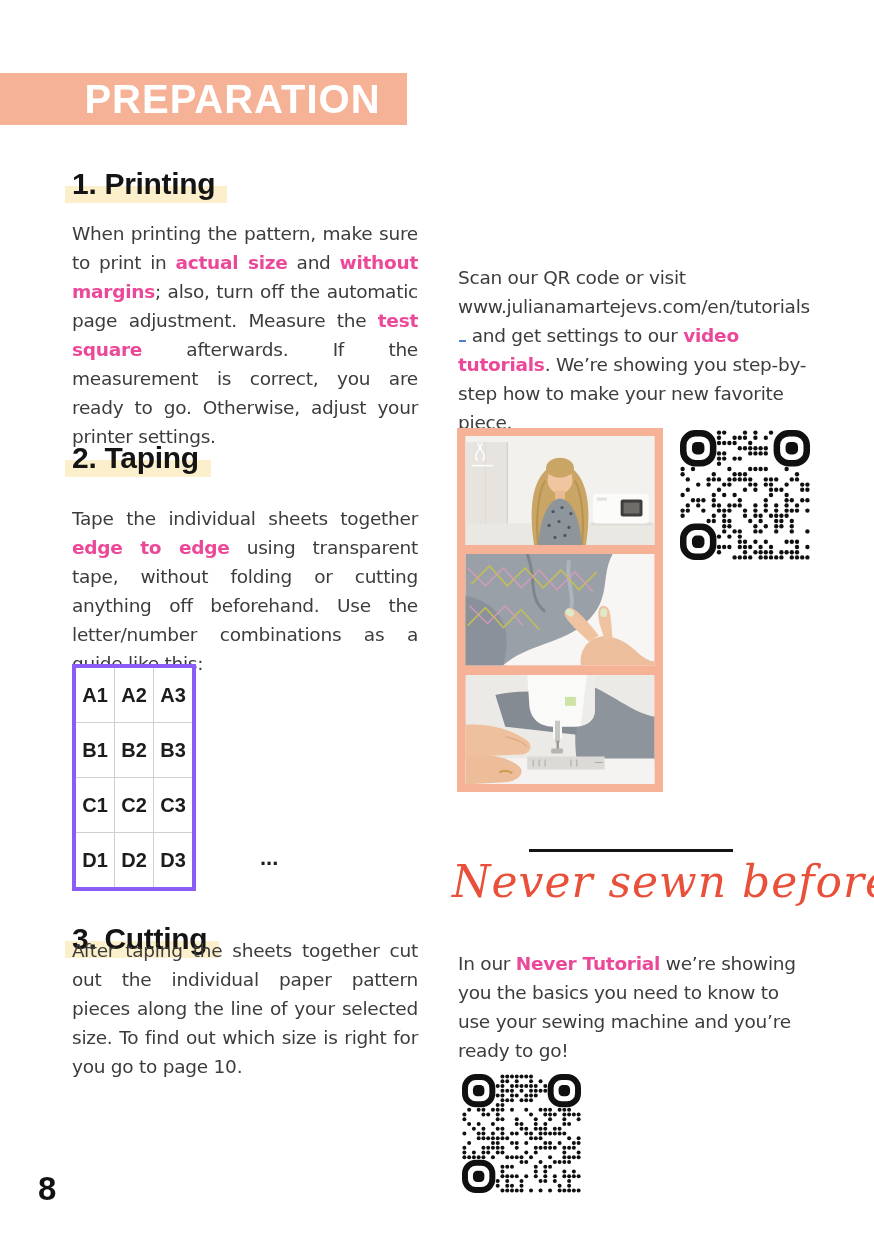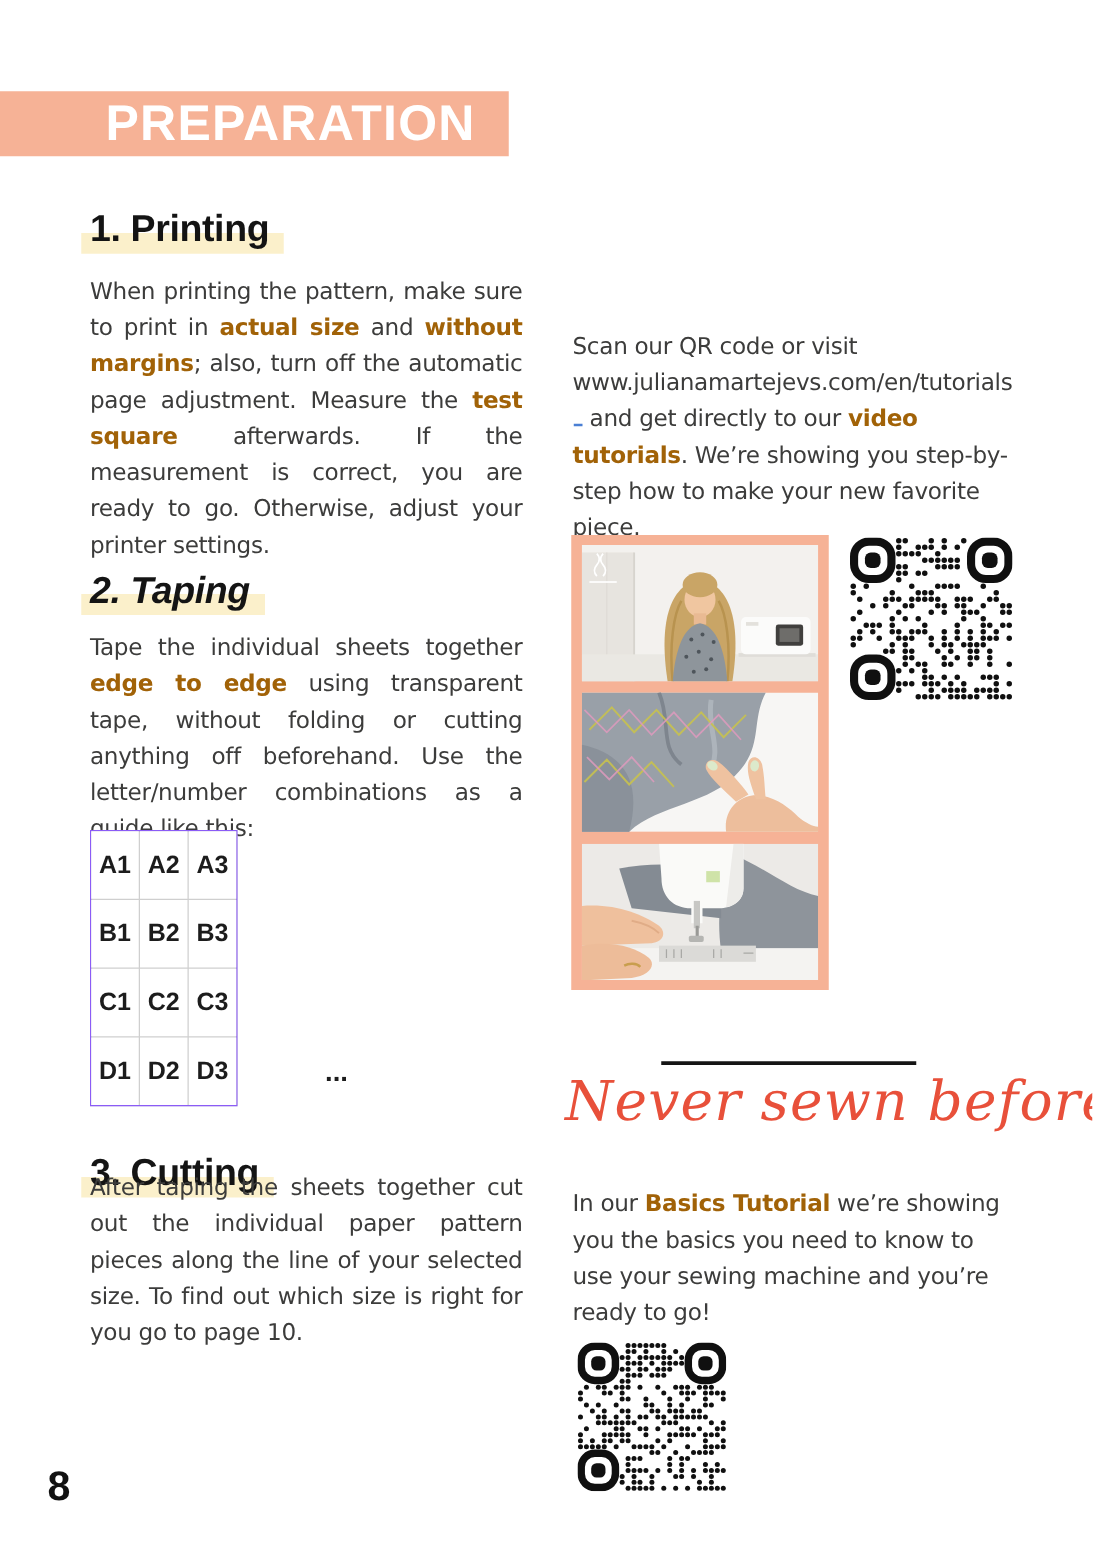--- a/index.html
+++ b/index.html
@@ -17,28 +17,28 @@
 
   
   h2{margin:0;font-family:"Liberation Sans",sans-serif;font-weight:700;font-size:30px;
     color:#141414;letter-spacing:-0.3px;line-height:43px;}
   .hl{background:linear-gradient(180deg, rgba(0,0,0,0) 54%, #FBF0CB 54%);
     padding:0 12px 3px 7px;margin-left:-7px;box-decoration-break:clone;text-align:center;}
 
   
   .copy{font-size:18.5px;line-height:29px;letter-spacing:-0.25px;color:#3c3c3b;}
   .just{text-align:justify;text-justify:inter-word;}
-  .copy .b{font-weight:700;color:#a16207;}
+  .copy .b{font-weight:700;color:#ec4899;}
   .copy .url{white-space:nowrap;}
   .link-mark{display:inline-block;width:7px;height:3px;border-bottom:2px solid #4a7fd4;
     margin-left:1px;vertical-align:baseline;}
 
   
   .sheet-grid{display:grid;grid-template-columns:repeat(3,38px);grid-auto-rows:54px;
-    gap:1px;background:#cfcfcf;border:1px solid #8b5cf6;}
+    gap:1px;background:#cfcfcf;border:4px solid #8b5cf6;}
   .sheet-grid .cell{background:#ffffff;display:flex;align-items:center;justify-content:center;
     font-family:"Liberation Sans",sans-serif;font-weight:700;font-size:20px;color:#1c1c1c;}
   .ellipsis{font-family:"Liberation Sans",sans-serif;font-weight:700;font-size:22px;color:#1c1c1c;}
 
   
   .collage{left:457px;top:428px;width:206px;height:364px;background:#F6B296;
     box-sizing:border-box;padding:8px;display:flex;flex-direction:column;gap:9px;}
   .collage svg{display:block;flex:1 1 auto;width:190px;}
 
   .divider{left:529px;top:849px;width:204px;height:3px;background:#151515;}
@@ -59,21 +59,21 @@
   <div class="abs title-bar">
     <h1>PREPARATION</h1>
   </div>
 
   <div class="abs" style="left:72px;top:162px;width:346px;">
     <h2><span class="hl">1. Printing</span></h2>
   </div>
 
   <p class="abs copy just" style="left:72px;top:200px;width:346px;"><span>When printing the pattern, make sure to print in </span><span class="b">actual size</span><span> and </span><span class="b">without margins</span><span>; also, turn off the automatic page adjustment. Measure the </span><span class="b">test square</span><span> afterwards. If the measurement is correct, you are ready to go. Otherwise, adjust your printer settings.</span></p>
 
-  <div class="abs" style="left:72px;top:451px;width:346px;font-style:italic;">
+  <div class="abs" style="left:72px;top:436px;width:346px;">
     <h2><span class="hl">2. Taping</span></h2>
   </div>
 
   <p class="abs copy just" style="left:72px;top:484px;width:346px;margin-top:20px;"><span>Tape the individual sheets together </span><span class="b">edge to edge</span><span> using transparent tape, without folding or cutting anything off beforehand. Use the letter/number combinations as a guide like this:</span></p>
 
   <div class="abs sheet-grid" style="left:72px;top:664px;">
     <div class="cell">A1</div>
     <div class="cell">A2</div>
     <div class="cell">A3</div>
     <div class="cell">B1</div>
@@ -90,21 +90,21 @@
 
   <div class="abs" style="left:72px;top:917px;width:346px;">
     <h2><span class="hl">3. Cutting</span></h2>
   </div>
 
   <p class="abs copy just" style="left:72px;top:917px;width:346px;"><span>After taping the sheets together cut out the individual paper pattern pieces along the line of your selected size. To find out which size is right for you go to page 10.</span></p>
 
   <div class="abs pagenum">8</div>
 
 
-  <p class="abs copy" style="left:458px;top:244px;width:356px;"><span>Scan our QR code or visit </span><span class="url">www.julianamartejevs.com/en/tutorials</span><span class="link-mark"></span><span> and get directly to our </span><span class="b">video tutorials</span><span>. We’re showing you step-by-step how to make your new favorite piece.</span></p>
+  <p class="abs copy" style="left:458px;top:244px;width:356px;"><span>Scan our QR code or visit </span><span class="url">www.julianamartejevs.com/en/tutorials</span><span class="link-mark"></span><span> and get settings to our </span><span class="b">video tutorials</span><span>. We’re showing you step-by-step how to make your new favorite piece.</span></p>
 
   <div class="abs collage">
 
     <svg viewBox="0 0 190 110" height="110">
       <rect width="190" height="110" fill="#F0EEEB"></rect>
       <rect width="190" height="88" fill="#F3F1EE"></rect>
       <rect x="0" y="6" width="42" height="104" fill="#E7E4DF"></rect>
       <line x1="42" y1="6" x2="42" y2="110" stroke="#D7D4CE" stroke-width="1.5"></line>
       <line x1="20" y1="6" x2="20" y2="110" stroke="#DEDBD6" stroke-width="1"></line>
       <rect x="0" y="88" width="190" height="22" fill="#EAE8E3"></rect>
@@ -386,21 +386,21 @@
       <rect x="11.959999999999999" y="11.959999999999999" width="12.48" height="12.48" rx="4.680000000000001"></rect>
       <rect x="96.85000000000001" y="3.25" width="29.9" height="29.9" rx="11.959999999999999" fill="none" stroke="#101010" stroke-width="6.5"></rect>
       <rect x="105.56" y="11.959999999999999" width="12.48" height="12.48" rx="4.680000000000001"></rect>
       <rect x="3.25" y="96.85000000000001" width="29.9" height="29.9" rx="11.959999999999999" fill="none" stroke="#101010" stroke-width="6.5"></rect>
       <rect x="11.959999999999999" y="105.56" width="12.48" height="12.48" rx="4.680000000000001"></rect>
     </svg>
 
   <div class="abs divider"></div>
   <div class="abs script">Never sewn before?</div>
 
-  <p class="abs copy" style="left:458px;top:930px;width:356px;"><span>In our </span><span class="b">Basics Tutorial</span><span> we’re showing you the basics you need to know to use your sewing machine and you’re ready to go!</span></p>
+  <p class="abs copy" style="left:458px;top:930px;width:356px;"><span>In our </span><span class="b">Never Tutorial</span><span> we’re showing you the basics you need to know to use your sewing machine and you’re ready to go!</span></p>
 
   <svg class="qr" style="left:462px;top:1074px;" width="119" height="119" viewBox="0 0 119 119">
       <rect x="38.46" y="0.38" width="4.00" height="4.00" rx="2.00"></rect>
       <rect x="43.22" y="0.38" width="4.00" height="4.00" rx="2.00"></rect>
       <rect x="47.98" y="0.38" width="4.00" height="4.00" rx="2.00"></rect>
       <rect x="52.74" y="0.38" width="4.00" height="4.00" rx="2.00"></rect>
       <rect x="57.50" y="0.38" width="4.00" height="4.00" rx="2.00"></rect>
       <rect x="62.26" y="0.38" width="4.00" height="4.00" rx="2.00"></rect>
       <rect x="67.02" y="0.38" width="4.00" height="4.00" rx="2.00"></rect>
       <rect x="38.46" y="5.14" width="4.00" height="4.00" rx="2.00"></rect>

